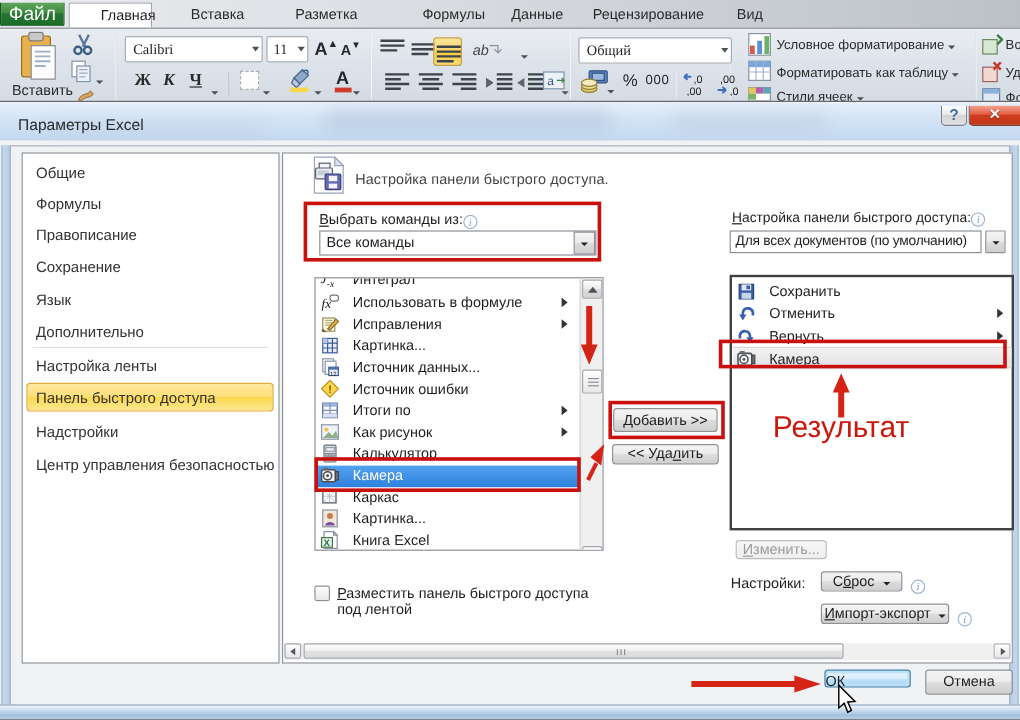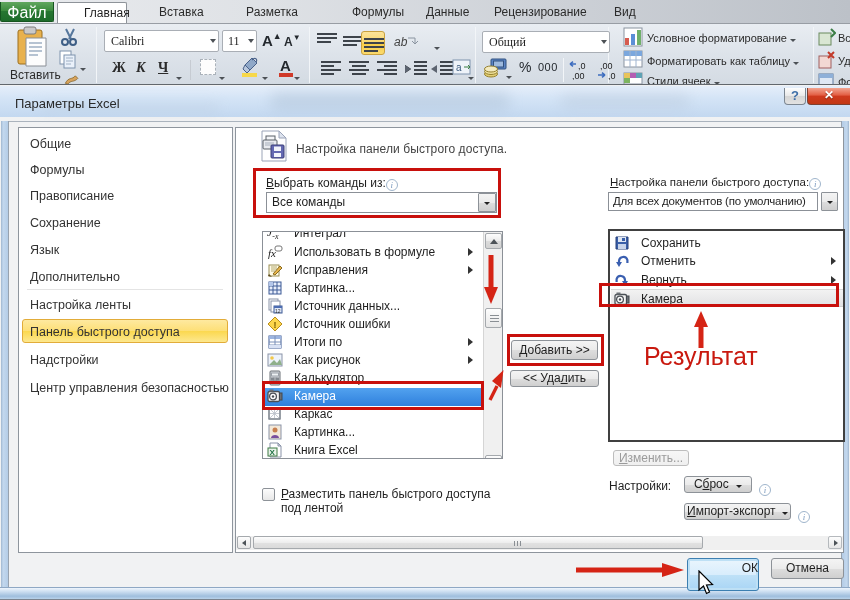--- a/index.html
+++ b/index.html
@@ -73,24 +73,24 @@
 .sbtn.up:after { top:5px; border-bottom:5px solid #4d5358; }
 .sbtn.dn:after { top:5px; border-top:5px solid #4d5358; }
 .sel-blue { position:absolute; left:1px; width:218px; height:18px; background:linear-gradient(#52a2ef,#2f80dd); }
 .sel-gray { position:absolute; left:1px; width:235px; height:18px; background:linear-gradient(#f2f2f2,#e2e2e4); border-top:1px solid #d8d8d8; border-bottom:1px solid #cfcfcf; }
 
 
 .redbox { position:absolute; border:3px solid #c8100c; z-index:50; }
 .ann { z-index:60; }
 
 
-#okbtn { position:absolute; left:687px; top:558px; width:72px; height:33px;
+#okbtn { position:absolute; left:687px; top:558px; width:72px; height:15px;
   background:linear-gradient(#eaf5fd 0%,#d9edfc 50%,#bfe1f7 51%,#a9d5f5 100%);
   border:1px solid #3c7fb1; border-radius:3px; box-shadow:0 0 0 2px #bee0f5 inset;
-  font-size:12px; color:#1f1f1f; text-align:right; line-height:19px; z-index:20; }
+  font-size:12px; color:#1f1f1f; text-align:left; line-height:19px; z-index:20; }
 #cancelbtn { position:absolute; left:771px; top:558px; width:73px; height:21px;
   background:linear-gradient(#f4f4f4,#ebebeb 50%,#dddddd 51%,#cfcfcf);
   border:1px solid #8d9298; border-radius:3px; font-size:12px; color:#1f1f1f; text-align:center; line-height:19px; z-index:20; }
 u.ak { text-decoration:underline; }
 </style>
 </head>
 <body>
 <div id="app">
 
   <div id="tabrow">

